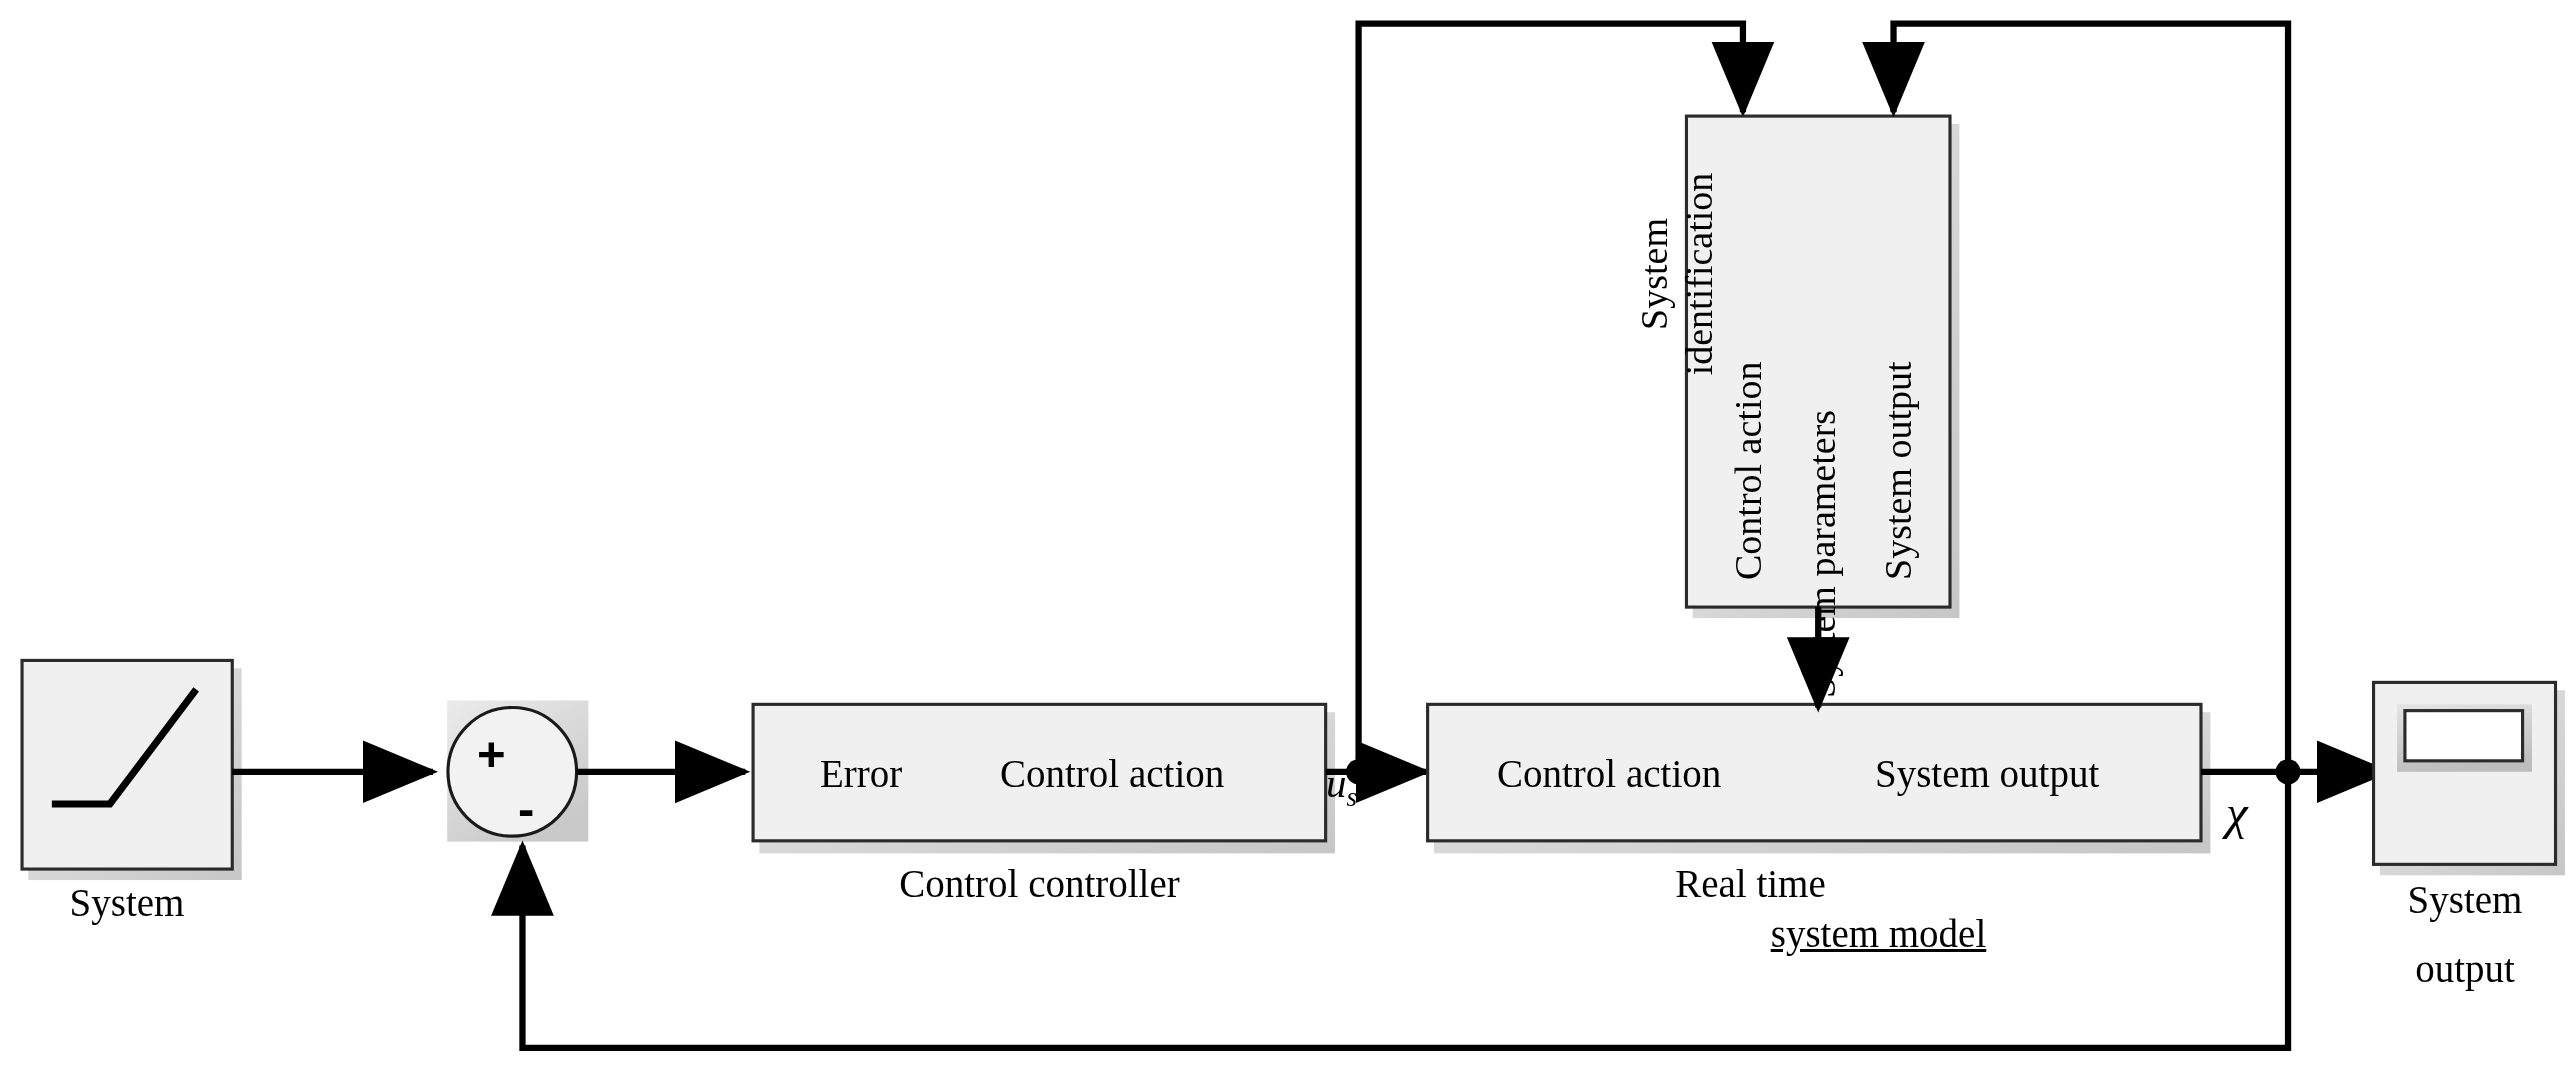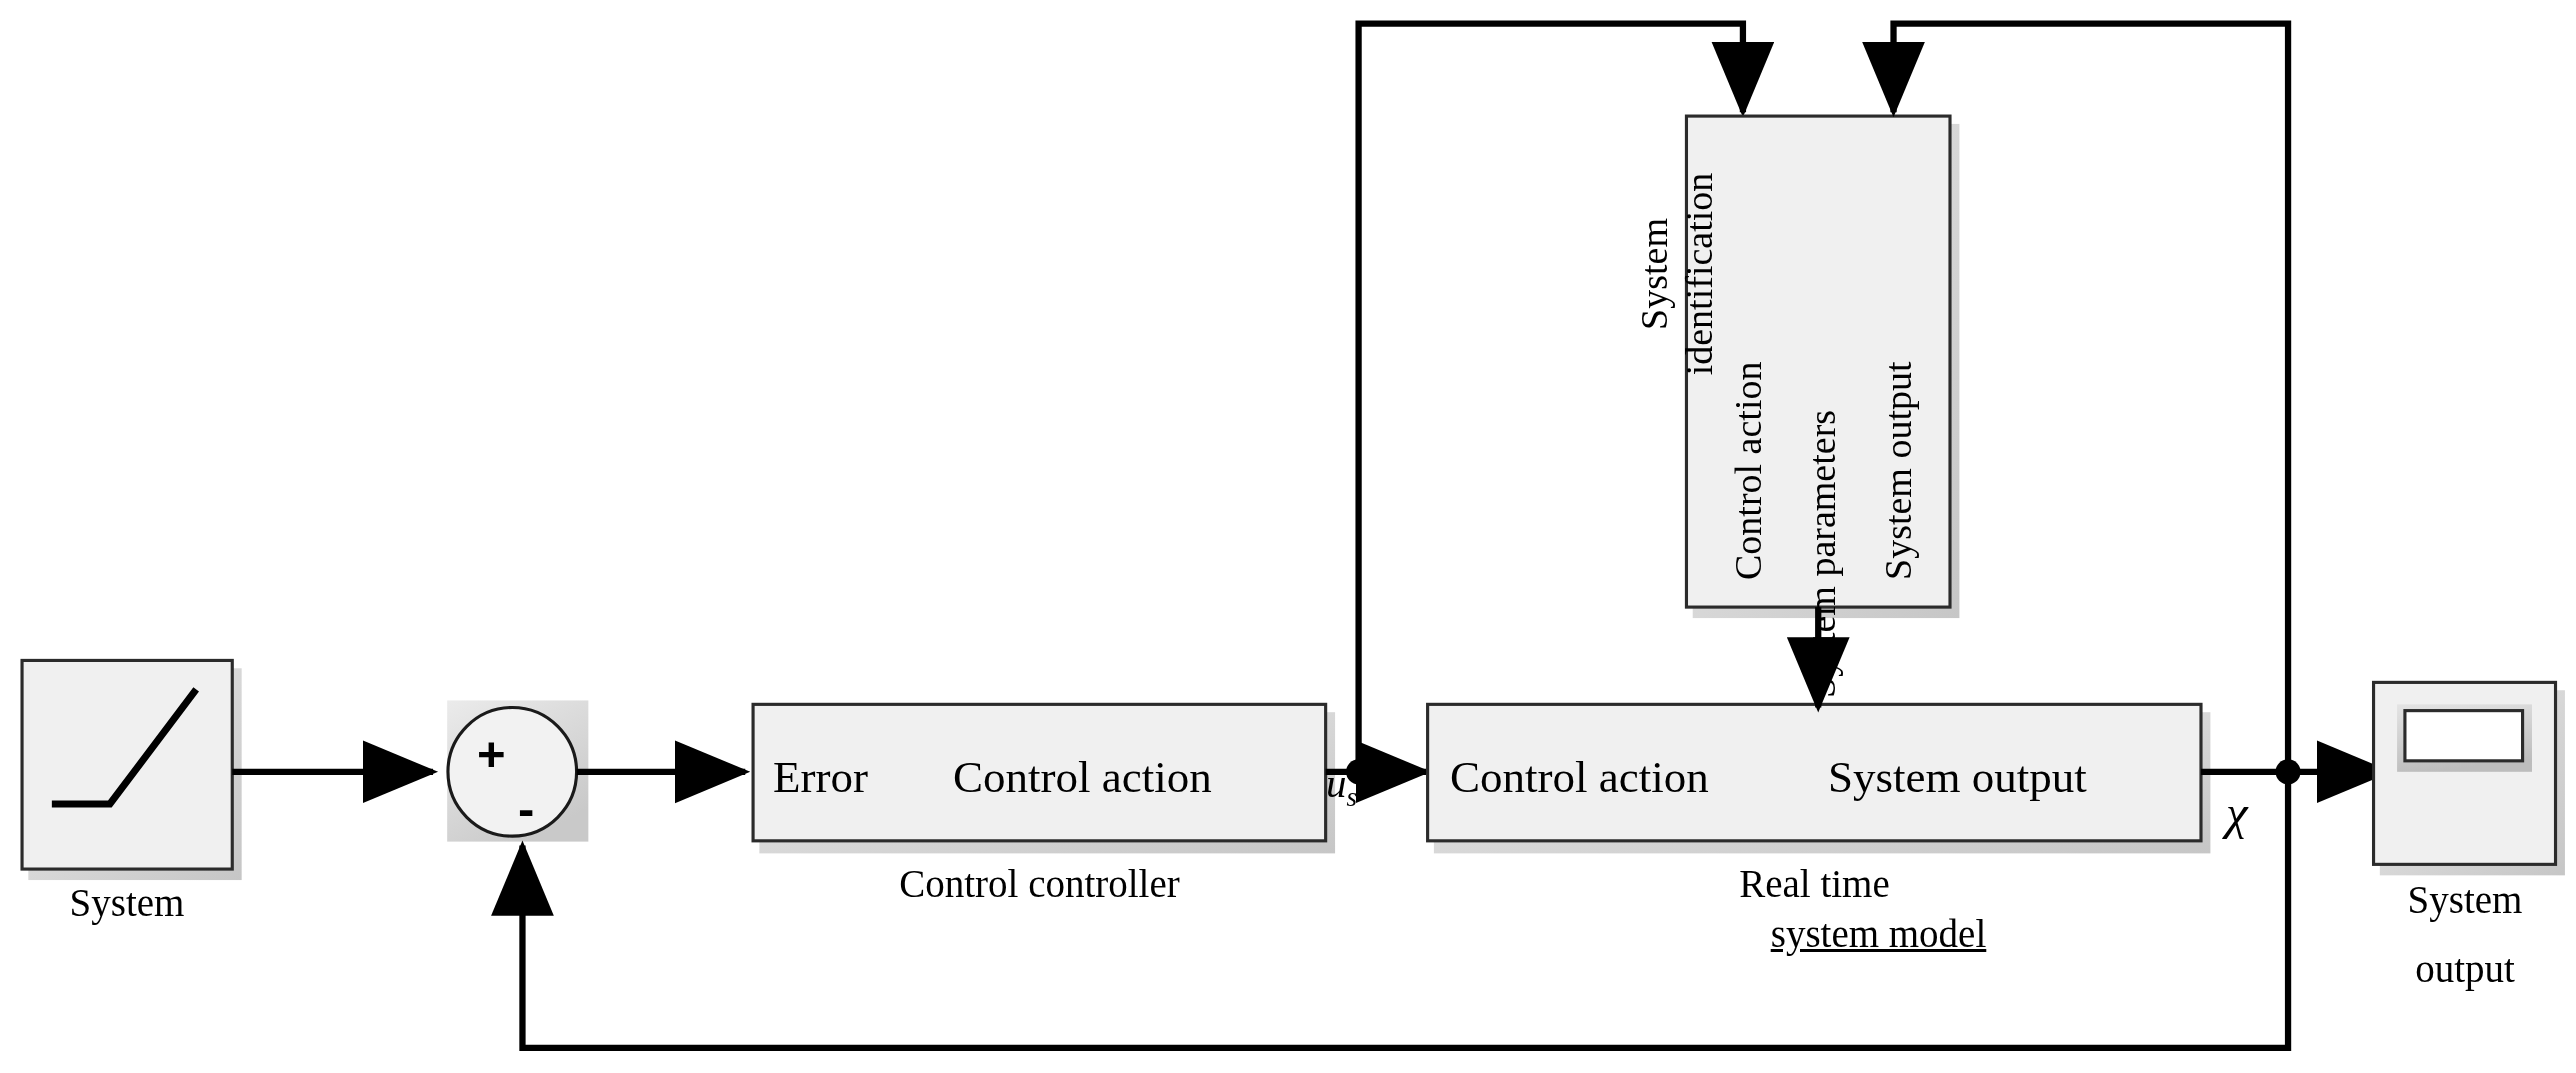--- a/index.html
+++ b/index.html
@@ -25,21 +25,22 @@
     height: 1073px;
   }
   .lbl {
     position: absolute;
     font-family: "Liberation Serif", serif;
     color: #000000;
     white-space: nowrap;
     line-height: 1.18;
   }
   .blk-text {
-    font-size: 45px;
+    font-size: 39px;
+    margin-left: 47px;
   }
   .caption {
     font-size: 39px;
     text-align: center;
   }
   .sig {
     font-size: 41px;
     font-style: italic;
   }
   .sig .sub {
@@ -138,21 +139,21 @@
   <div class="lbl blk-text" style="left:773px; top:751px;">Error</div>
   <div class="lbl blk-text" style="left:953px; top:751px;">Control action</div>
   <div class="lbl caption" style="left:753px; top:861px; width:573px;">Control controller</div>
 
   <div class="lbl sig" style="left:1326px; top:759px;">
     <span>u</span><span class="sub">s</span>
   </div>
 
   <div class="lbl blk-text" style="left:1450px; top:751px;">Control action</div>
   <div class="lbl blk-text" style="left:1828px; top:751px;">System output</div>
-  <div class="lbl caption" style="left:1428px; top:861px; width:773px;text-align:center;">Real time</div>
+  <div class="lbl caption" style="left:1364px; top:861px; width:773px;text-align:center;">Real time</div>
   <div class="lbl caption" style="left:1492px; top:911px; width:773px;text-decoration:underline;">system model</div>
 
   <div class="lbl sig" style="left:2226px; top:784px; font-size:49px;">χ</div>
 
   <div class="lbl vert-two" style="left:1514px; top:227px; width:329px; height:94px;">
     <div>System</div>
     <div>identification</div>
   </div>
 
   <div class="lbl vert" style="left:1726px; top:580px;">Control action</div>

